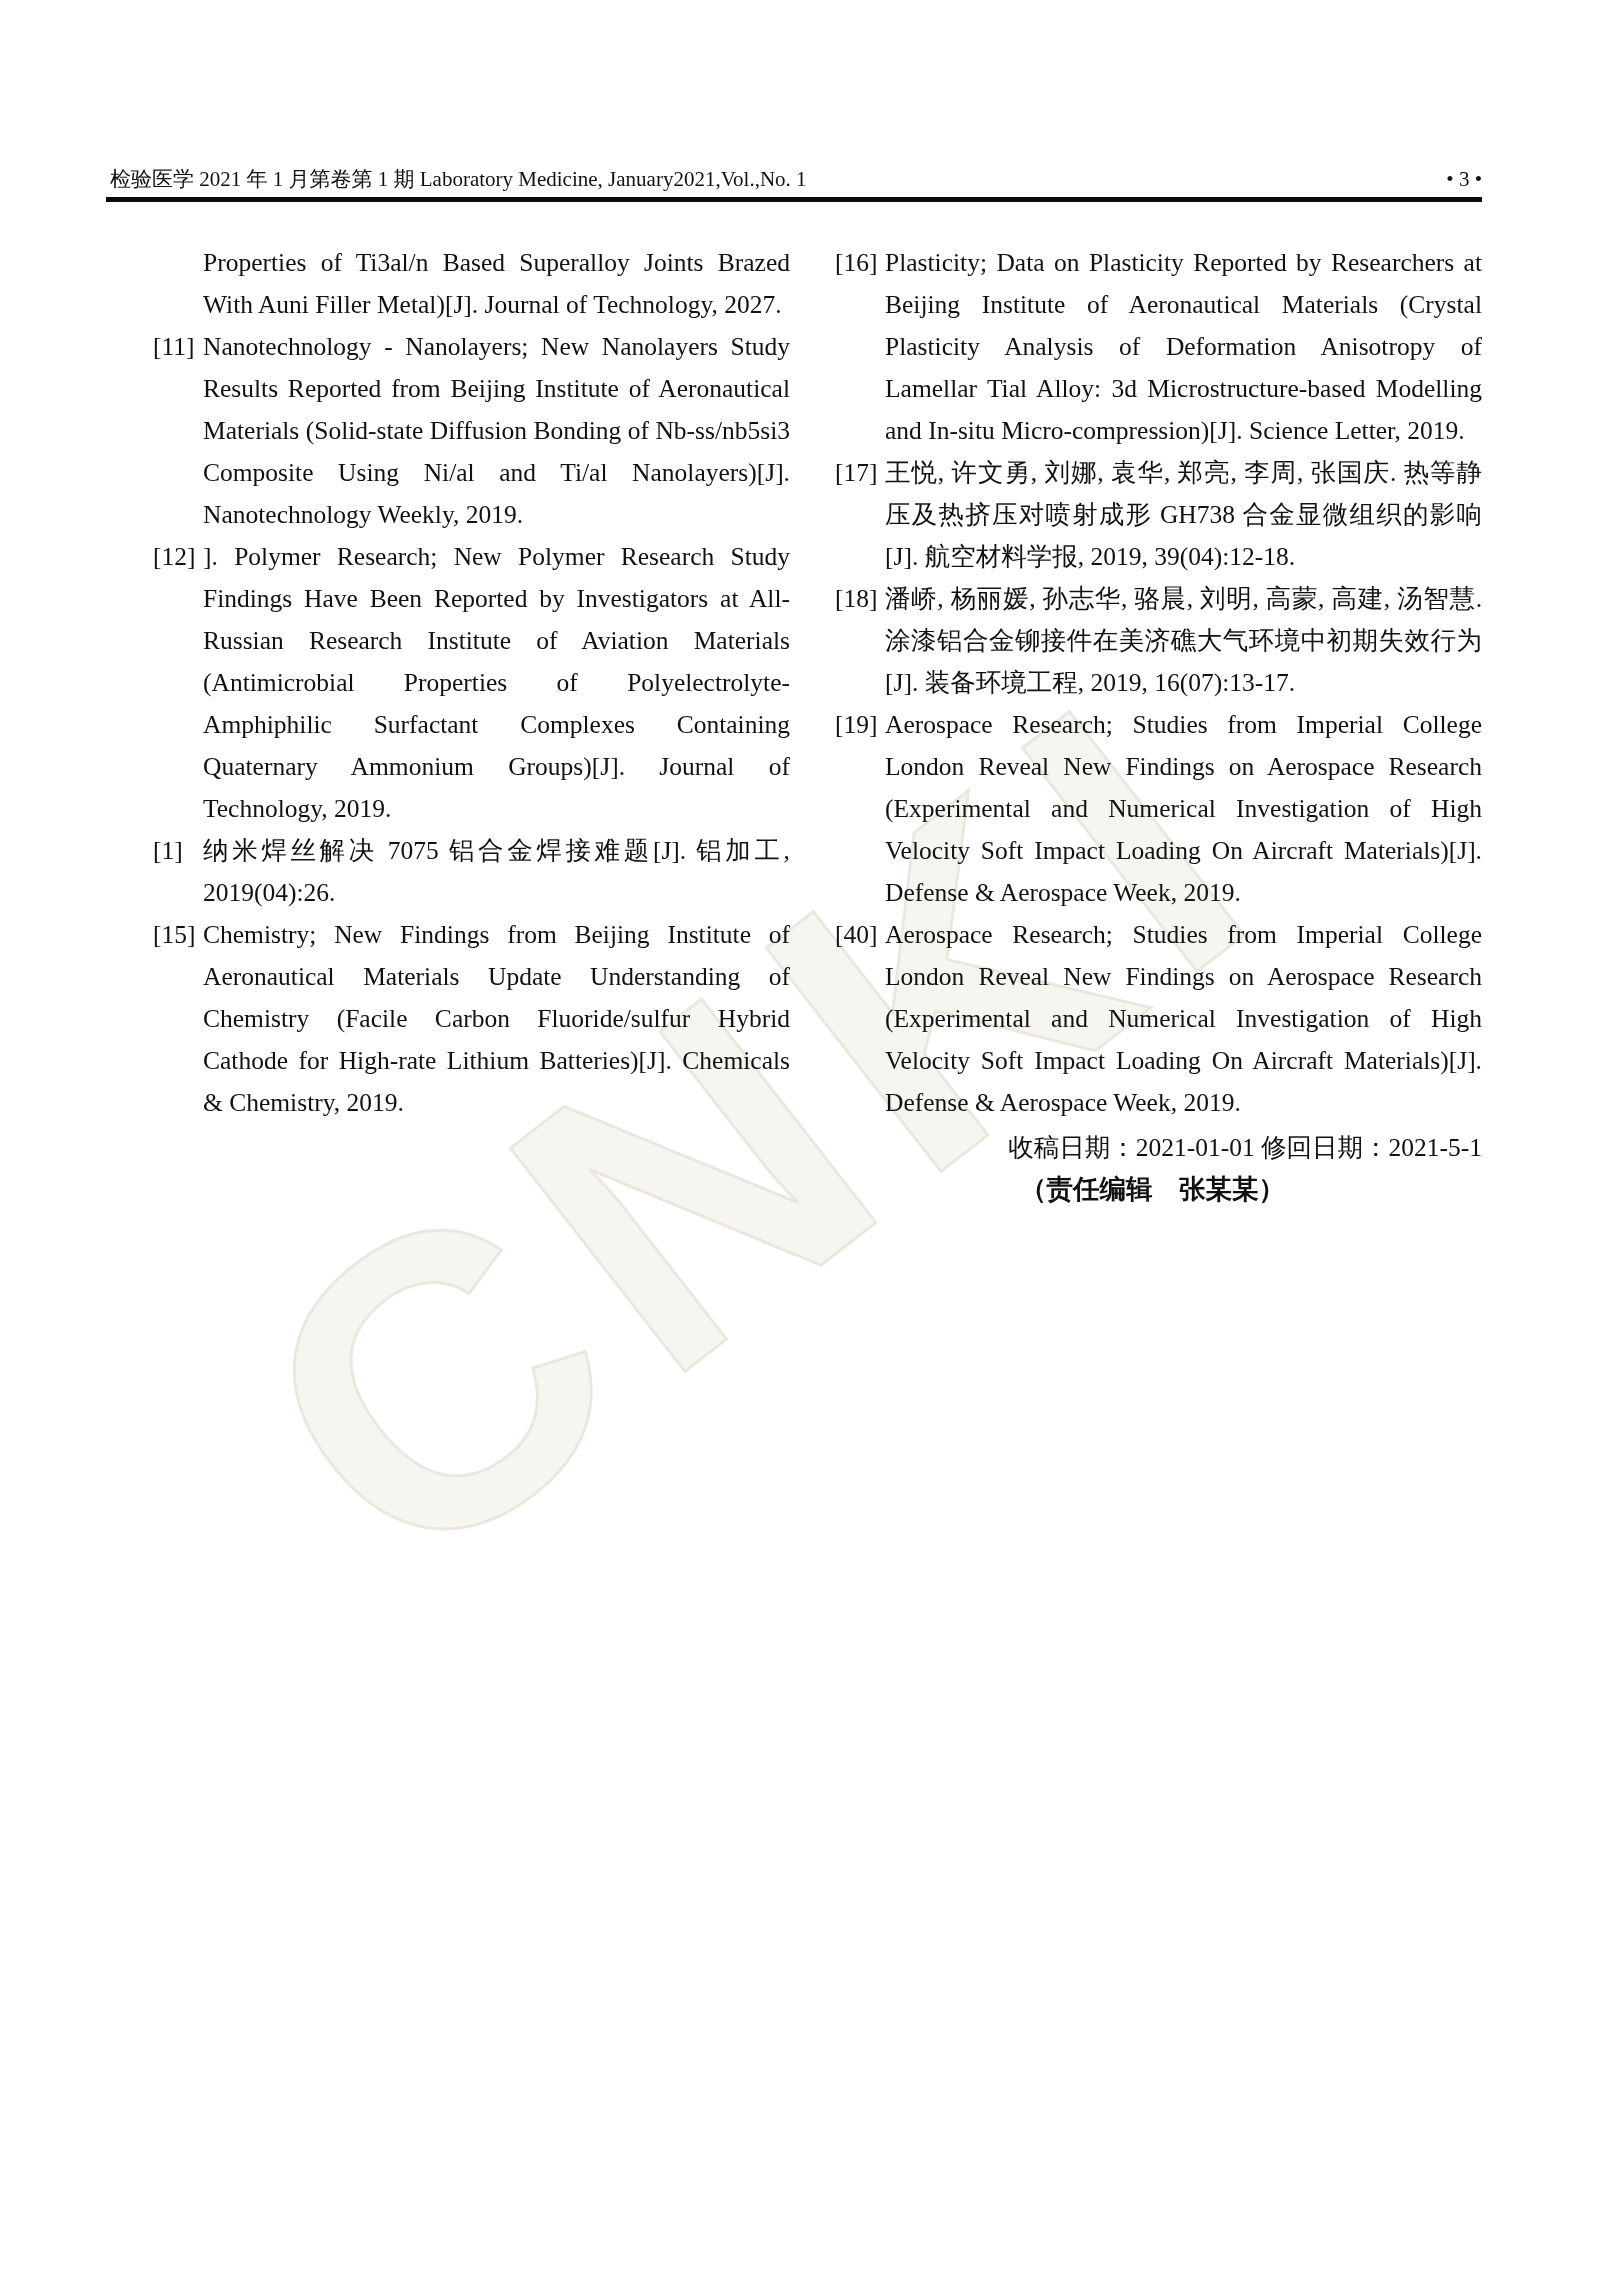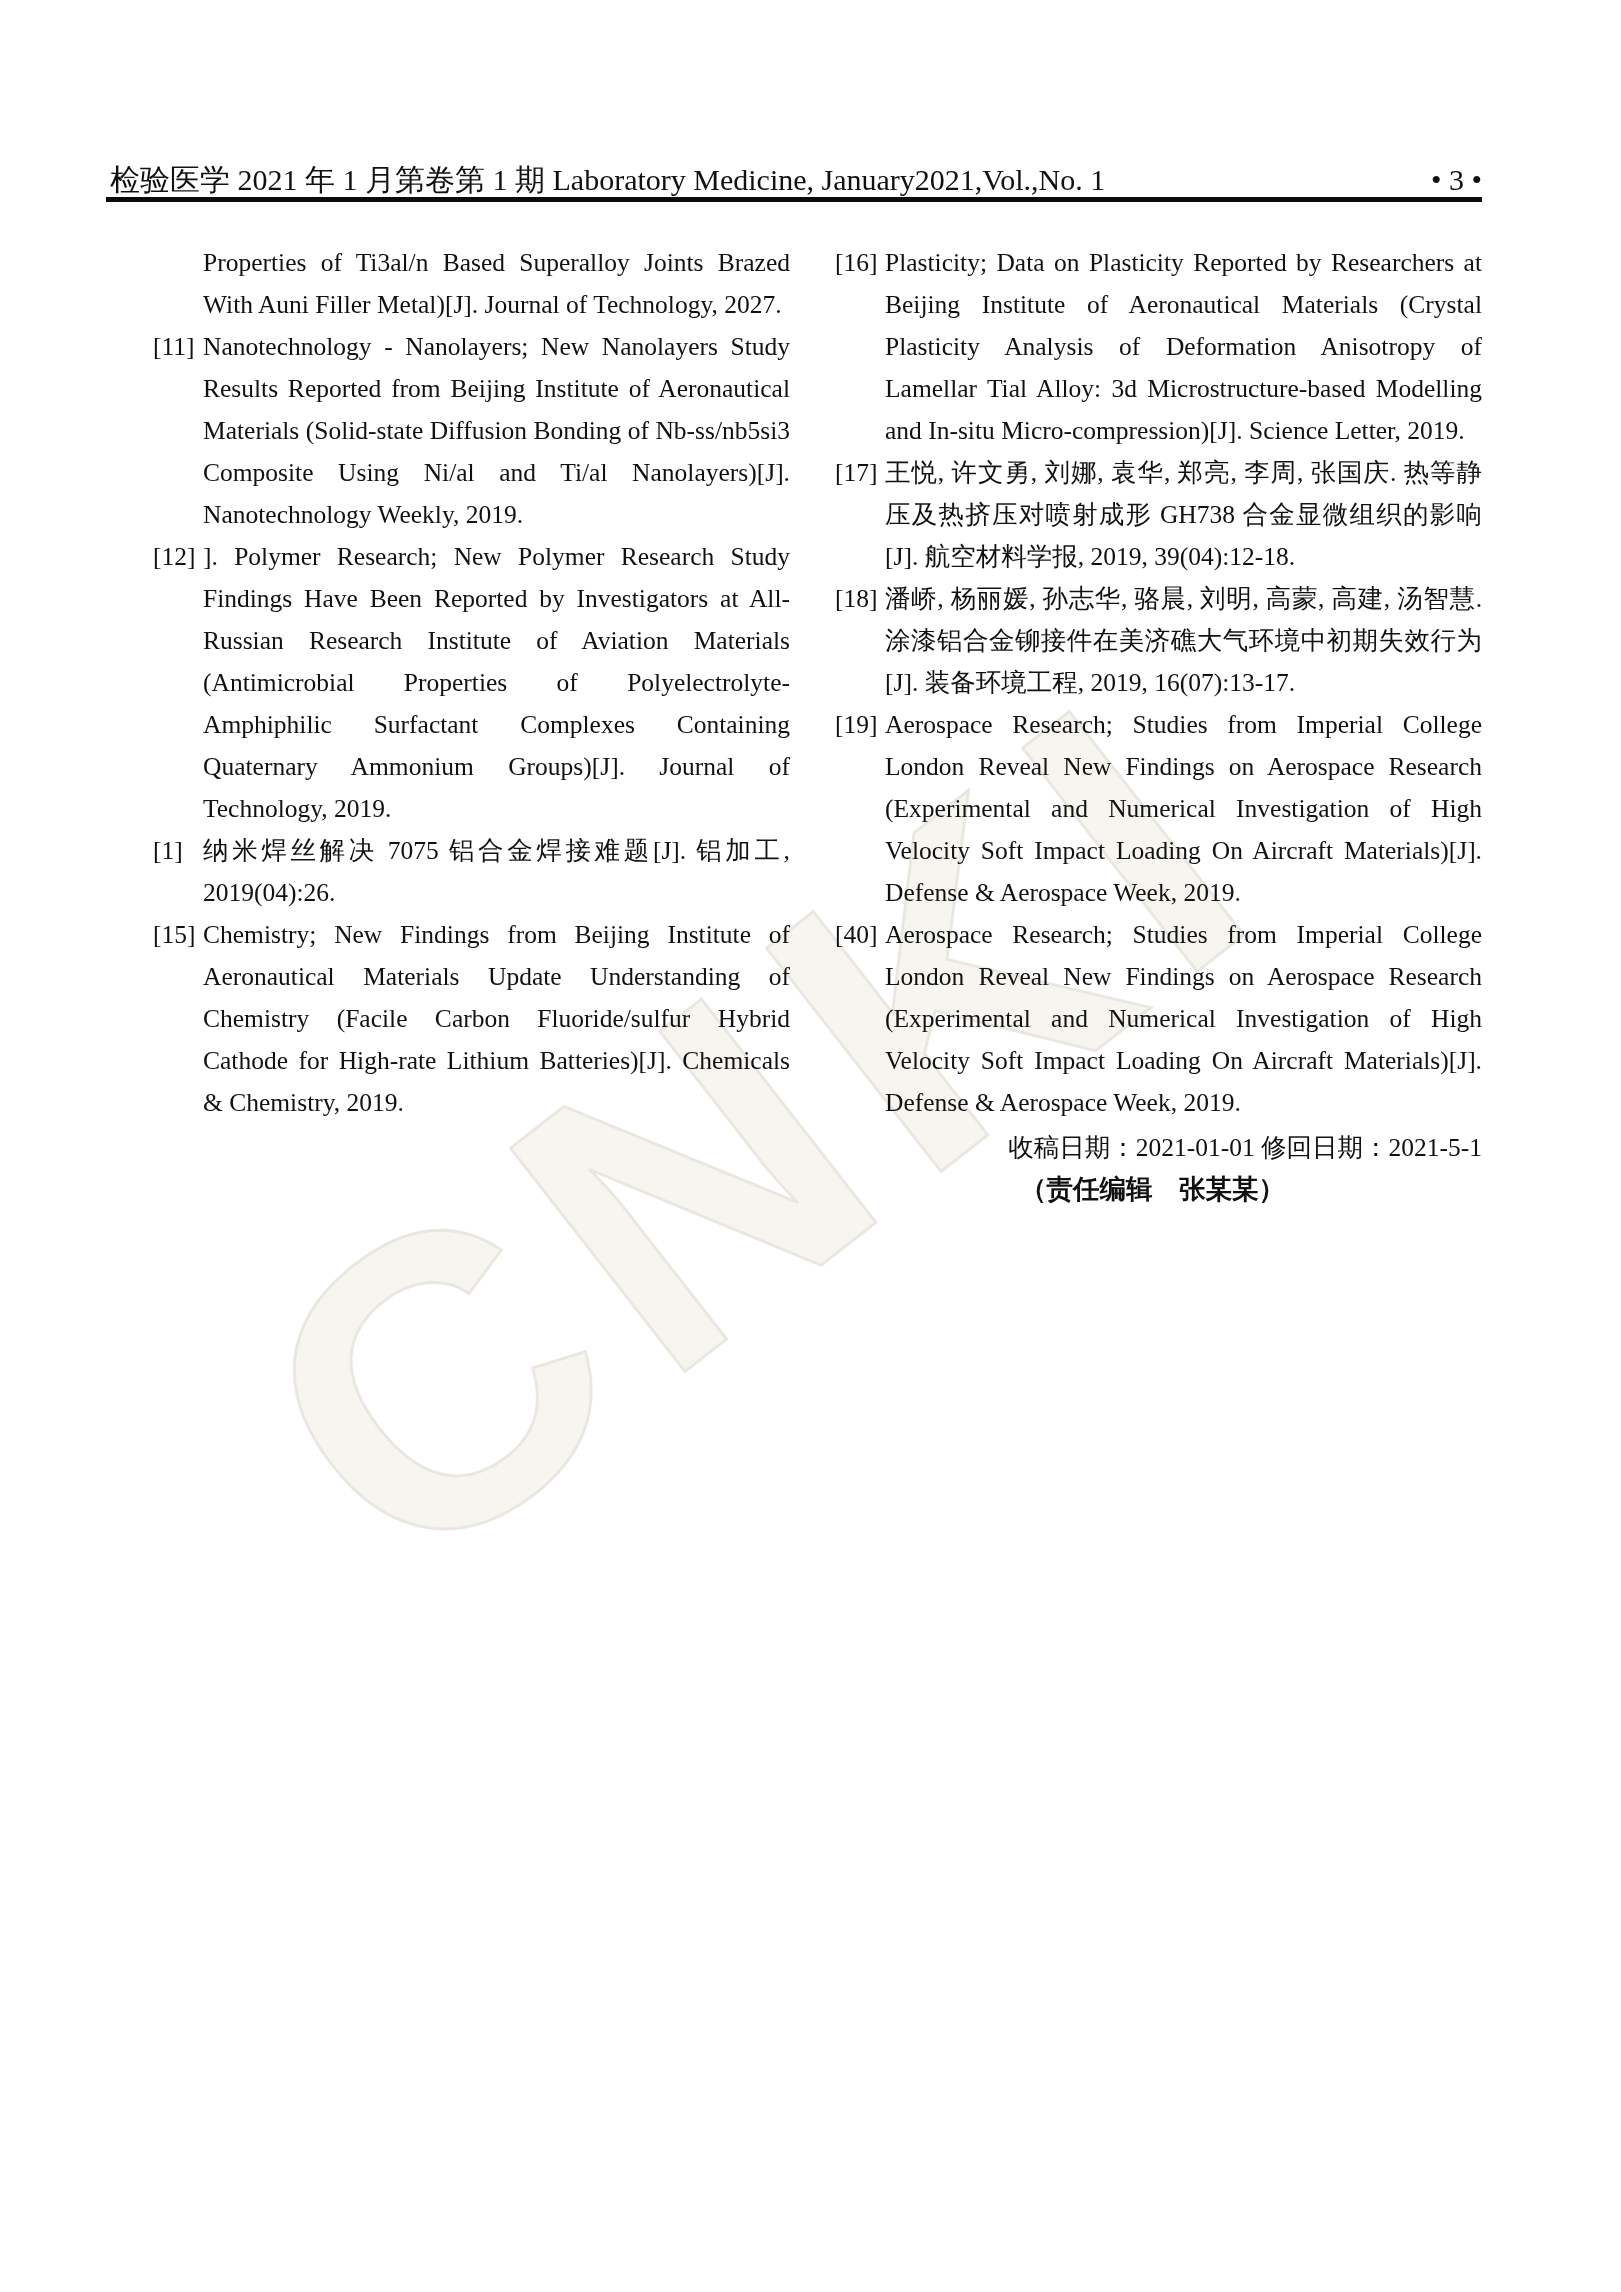--- a/index.html
+++ b/index.html
@@ -7,21 +7,21 @@
     position:relative;
     width:1621px;height:2293px;
     background:#ffffff;
     color:#111;
     font-family:"Liberation Serif", serif;
     overflow:hidden;
   }
   .header{
     position:absolute;left:110px;top:163px;width:1372px;
     display:flex;justify-content:space-between;align-items:baseline;
-    font-size:30px;line-height:33px;white-space:nowrap;
+    font-size:21px;line-height:33px;white-space:nowrap;
     z-index:2;
   }
   .header-rule{
     position:absolute;left:106px;top:197px;width:1376px;height:4.9px;
     background:#0b0b0b;z-index:2;
   }
   .columns{
     position:absolute;left:153px;top:242px;
     display:flex;gap:45px;z-index:2;
   }

